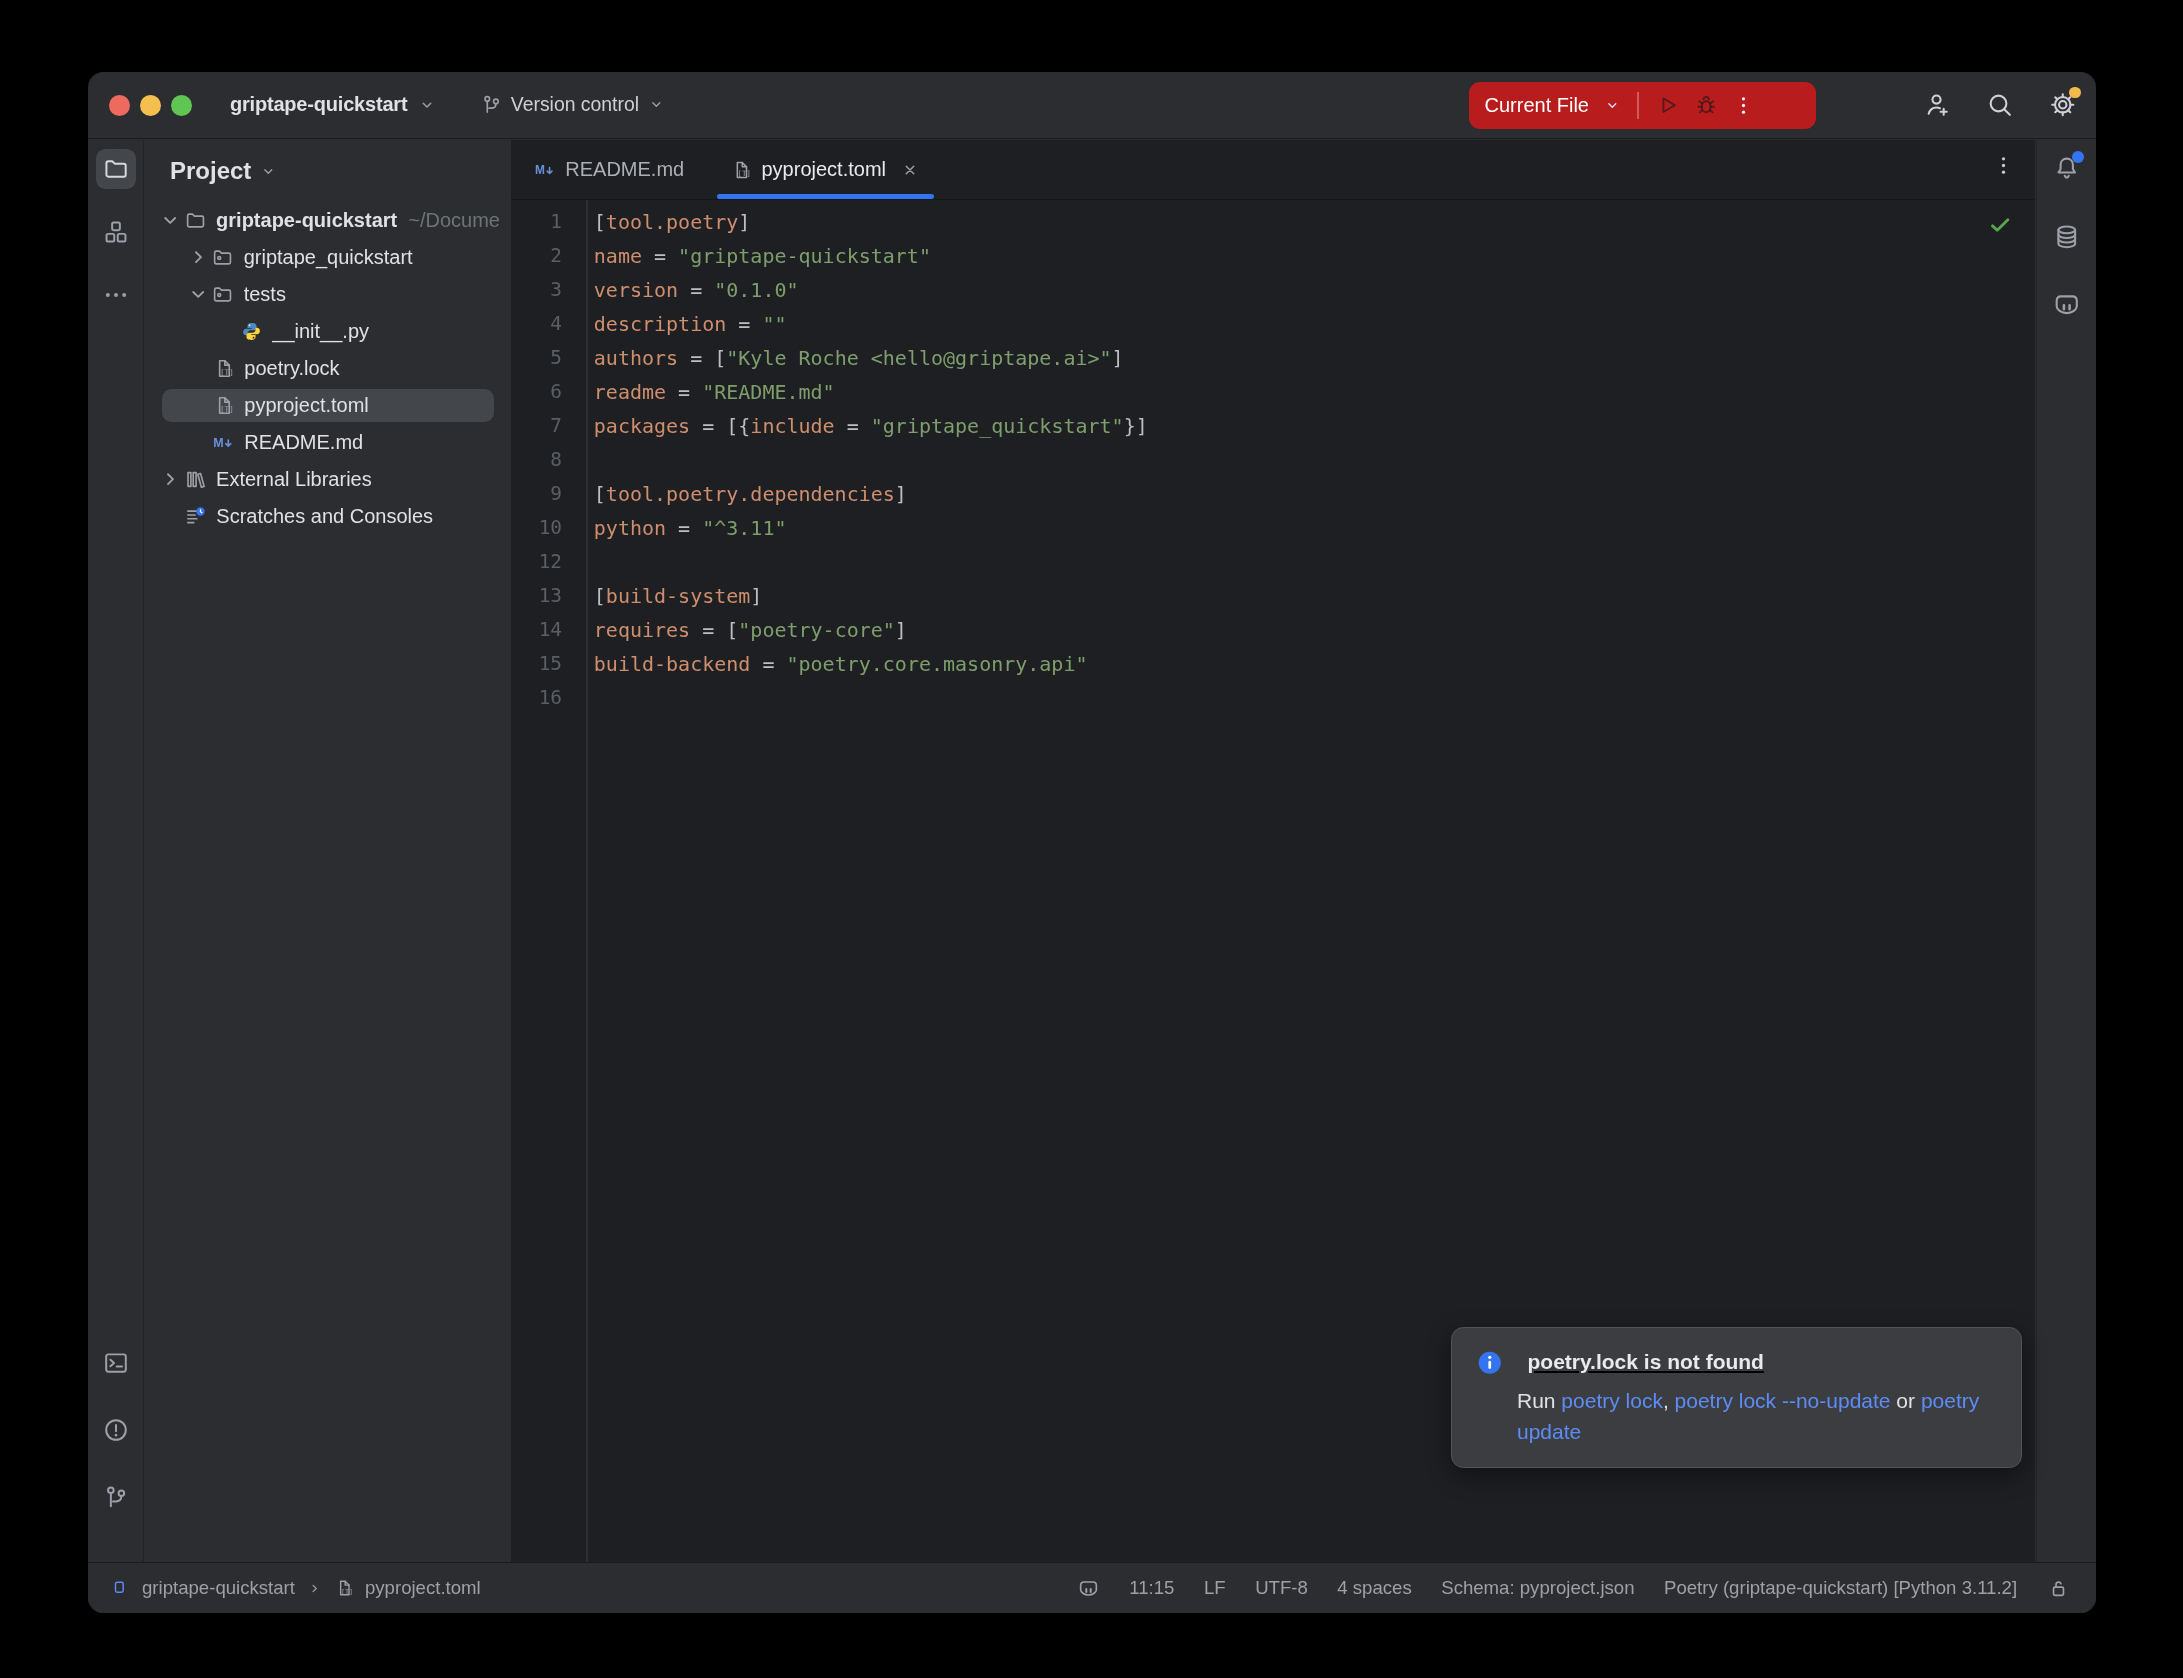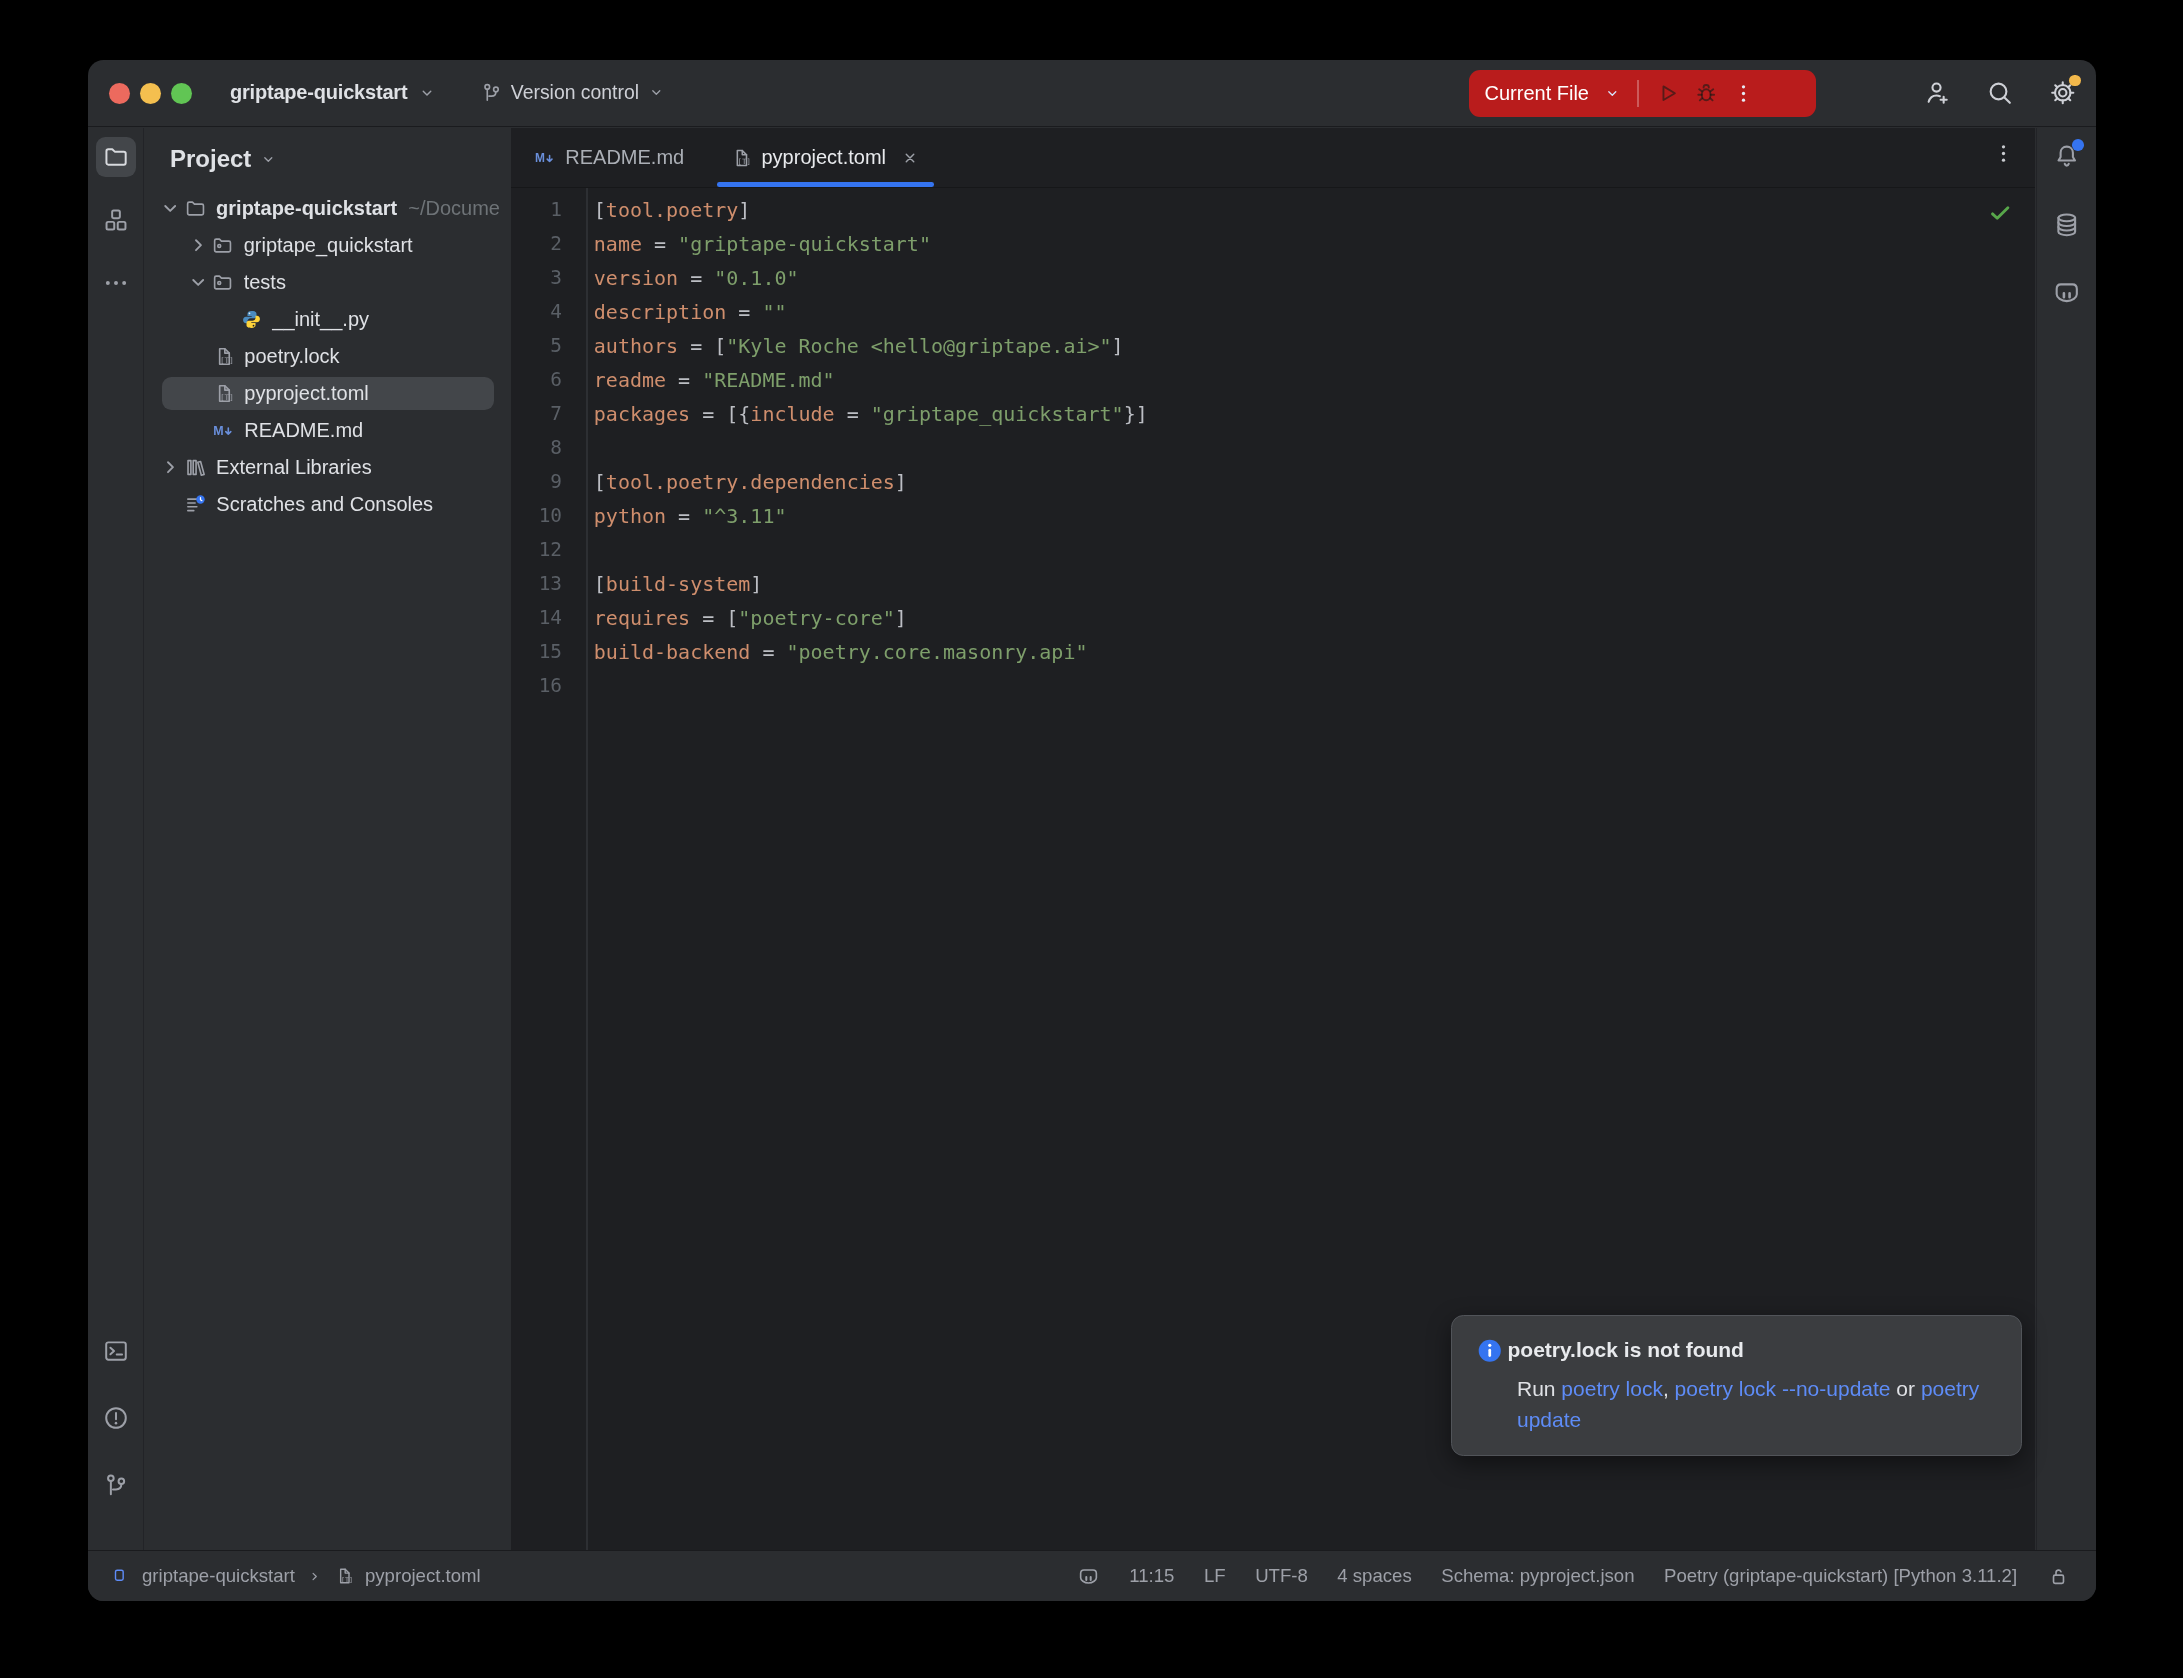--- a/index.html
+++ b/index.html
@@ -1,17 +1,17 @@
 <!DOCTYPE html>
 <html style="font-size:12.4px"><head>
 <meta charset="utf-8">
 <style>
   * { margin:0; padding:0; box-sizing:border-box; }
   html,body { width:2183px; height:1678px; background:#000; font-family:"Liberation Sans",sans-serif; }
-  #window { position:absolute; left:88px; top:60px; width:2008px; height:1541px; background:#2b2d30; border-radius:15.5px; overflow:hidden; }
+  #window { position:absolute; left:88px; top:72px; width:2008px; height:1541px; background:#2b2d30; border-radius:15.5px; overflow:hidden; }
 
   .icon { display:inline-flex; align-items:center; justify-content:center; }
   .icon svg { display:block; }
 
   
   .titlebar { position:absolute; left:0; top:0; right:0; height:67px; border-bottom:1.6px solid #1a1b1e; }
   .traffic { position:absolute; left:21px; top:22.5px; display:flex; gap:10px; }
   .traffic span { width:21px; height:21px; border-radius:50%; display:block; }
   .tl-red { background:#ec6a5e; } .tl-yellow { background:#f4bf4f; } .tl-green { background:#61c554; }
   .tb-title { position:absolute; left:142px; top:0; height:65px; display:flex; align-items:center; gap:9.3px; color:#dfe1e5; font-size:20px; font-weight:700; letter-spacing:-0.2px; }
@@ -68,21 +68,21 @@
   .ln { flex:0 0 75px; text-align:right; padding-right:24px; color:#5a5f66; font-size:19.4px; }
   .code-line.current .ln { color:#b6bac0; }
   .code-text { padding-left:7.8px; white-space:pre; }
   .tk-k { color:#cf8e6d;margin-top:48px; }
   .tk-s { color:#7e9f6b; }
   .tk-p { color:#bcbec4; }
   .inspect-check { position:absolute; top:12.4px; right:22px; color:#57a64a; }
 
   
   .notification { position:absolute; right:74px; bottom:94px; width:571px; background:#3b3d40; border:0.8px solid #515459; border-radius:12.4px; padding:20px 23px; box-shadow:0 7.8px 23px rgba(0,0,0,.45); }
-  .notif-head { display:flex; align-items:center; gap:3px; }
+  .notif-head { display:flex; align-items:center; gap:23px;text-decoration:underline; }
   .notif-title { color:#e8eaed; font-size:21px; font-weight:700; }
   .notif-body { margin:7.8px 0 0 42px; max-width:482px; font-size:21px; line-height:31px; color:#dfe1e5; }
   .notif-body .link { color:#5e8cf7; cursor:pointer; }
 
   
   .statusbar { position:absolute; left:0; right:0; bottom:0; height:51px; border-top:1.6px solid #1a1b1e; background:#2b2d30; display:flex; align-items:center; font-size:18.6px; color:#9da0a8; padding:0 26.4px 0 23px; }
   .crumbs { display:flex; align-items:center; gap:11px; }
   .crumbs .icon { color:#9da0a8; }
   .crumbs .mod-icon { color:#5e8cf7; }
   .sb-right { margin-left:auto; display:flex; align-items:center; gap:29.5px; }

